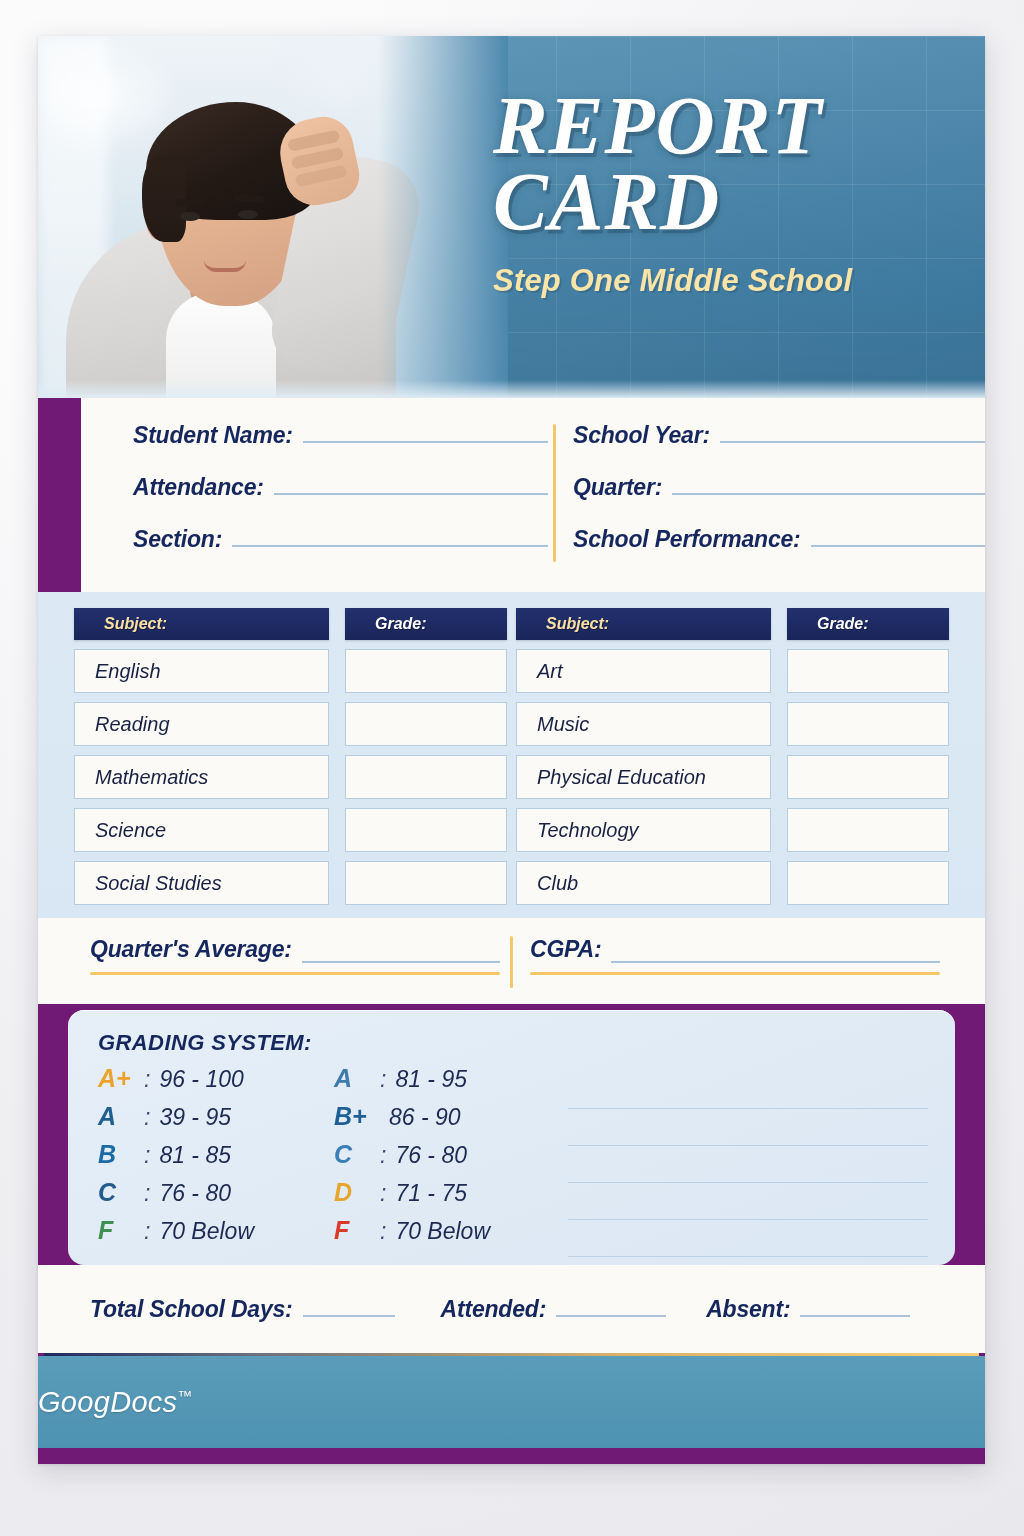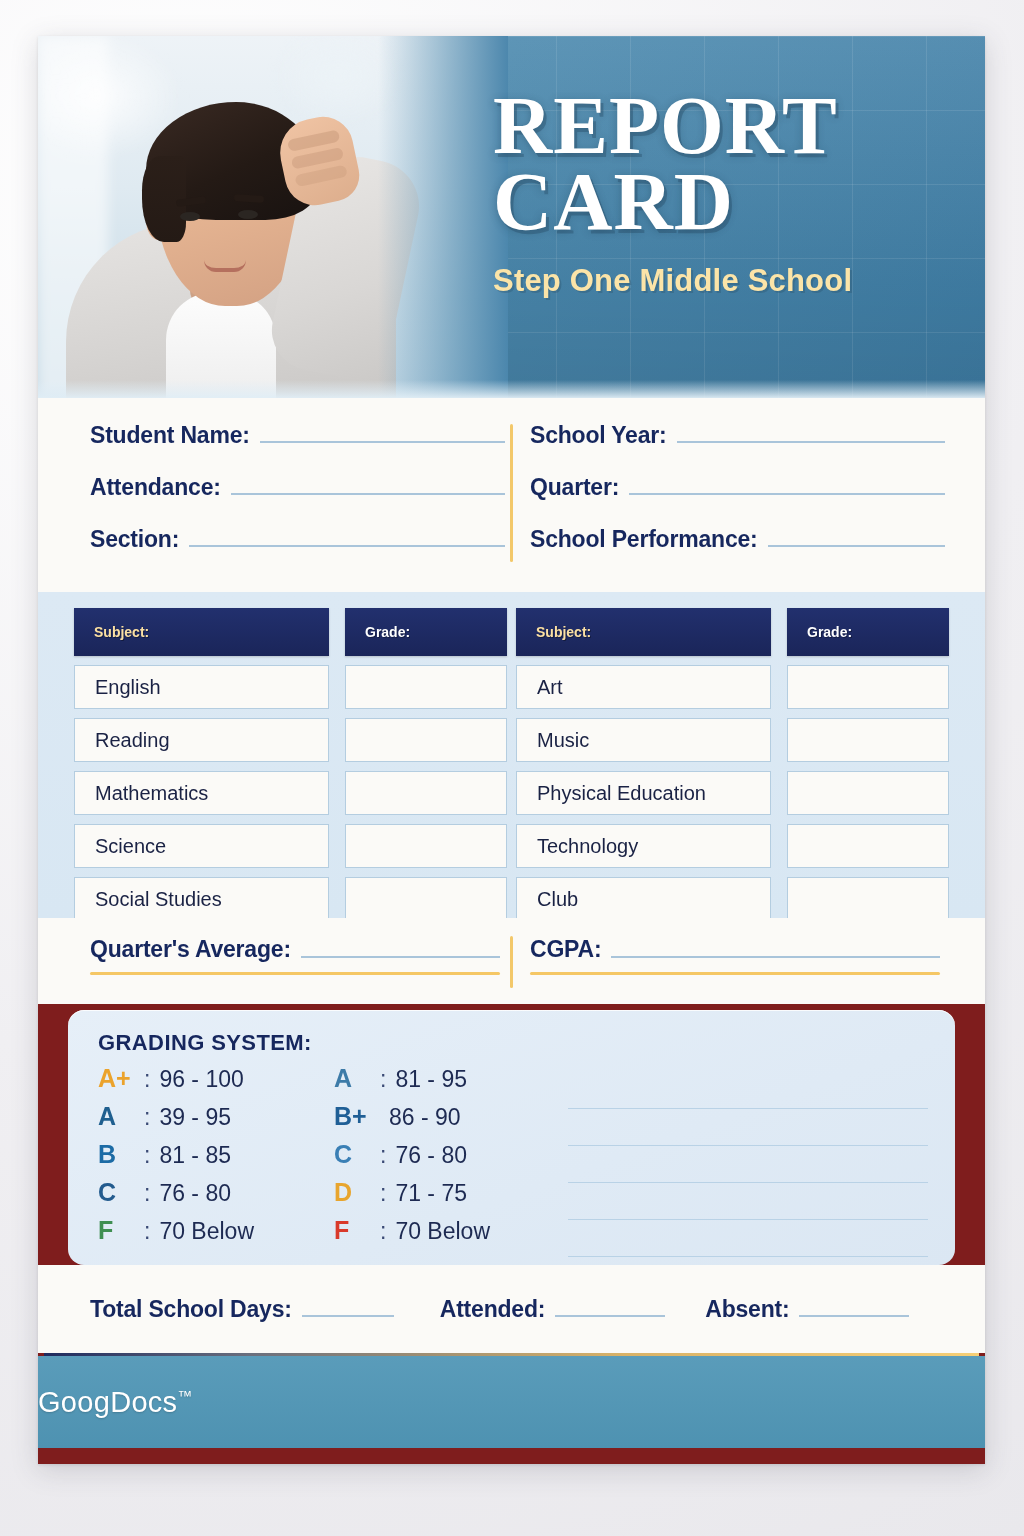--- a/index.html
+++ b/index.html
@@ -21,23 +21,24 @@
     background:
       radial-gradient(circle at 18% 12%, #ffffff 0%, #f0eff2 55%, #e9e8ec 100%);
   }
 
   .page {
     position: absolute;
     left: 38px;
     top: 36px;
     width: 947px;
     height: 1428px;
-    background: #7f1d1d;
+    background: #701a75;
     box-shadow: 0 6px 26px rgba(60,60,80,.18), 0 1px 3px rgba(0,0,0,.10);
     overflow: hidden;
+    font-style: italic;
   }
 
   
   .header {
     position: relative;
     height: 362px;
     background: linear-gradient(118deg, #5e9abb 0%, #4b89ae 42%, #3f7ea6 100%);
     overflow: hidden;
   }
   .header-grid {
@@ -217,20 +218,21 @@
     background: linear-gradient(180deg, rgba(255,255,255,0), rgba(225,238,246,.95));
     z-index: 8;
   }
 
   
   .info {
     position: relative;
     background: #fbfaf7;
     padding: 22px 0 18px 0;
     height: 194px;
+    margin-left: 43px;
   }
   .info-divider {
     position: absolute;
     left: 472px; top: 26px;
     width: 3px; height: 138px;
     background: #f3c86a;
     border-radius: 2px;
   }
   .info-col { position: absolute; }
   .info-col.left  { left: 52px;  top: 24px; width: 415px; }
@@ -269,25 +271,25 @@
   .stable { width: 433px; }
   .srow {
     display: flex;
     gap: 16px;
     margin-bottom: 9px;
   }
   .scell-subject { width: 255px; }
   .scell-grade   { width: 162px; }
   .shead {
     background: linear-gradient(180deg, #22306e 0%, #1a2559 100%);
-    height: 48px;
+    height: 32px;
     display: flex;
     align-items: center;
-    padding-left: 20px;
-    font-size: 14px;
+    padding-left: 30px;
+    font-size: 16px;
     font-weight: 700;
     box-shadow: 0 1px 2px rgba(0,0,0,.18);
   }
   .shead.subject { color: #fbe0a3; text-shadow: 1px 1px 0 rgba(0,0,0,.35); }
   .shead.grade   { color: #ffffff; text-shadow: 1px 1px 0 rgba(0,0,0,.30); }
   .sbox {
     background: #fbfaf7;
     border: 1px solid #b4cde0;
     height: 44px;
     display: flex;
@@ -307,21 +309,21 @@
   .avg-divider {
     position: absolute;
     left: 472px; top: 18px;
     width: 3px; height: 52px;
     background: #f3c86a;
     border-radius: 2px;
   }
   .avg-group { position: absolute; }
   .avg-group.left  { left: 52px;  top: 18px; width: 410px; }
   .avg-group.right { left: 492px; top: 18px; width: 410px; }
-  .avg-inner { display: flex; align-items: center; }
+  .avg-inner { display: flex; align-items: flex-end; }
   .avg-label {
     font-size: 23px; font-weight: 700; color: #16275e;
     white-space: nowrap; letter-spacing: -.2px;
   }
   .avg-line {
     flex: 1;
     margin-left: 10px;
     border-bottom: 2px solid #a9c4da;
     height: 16px;
   }

